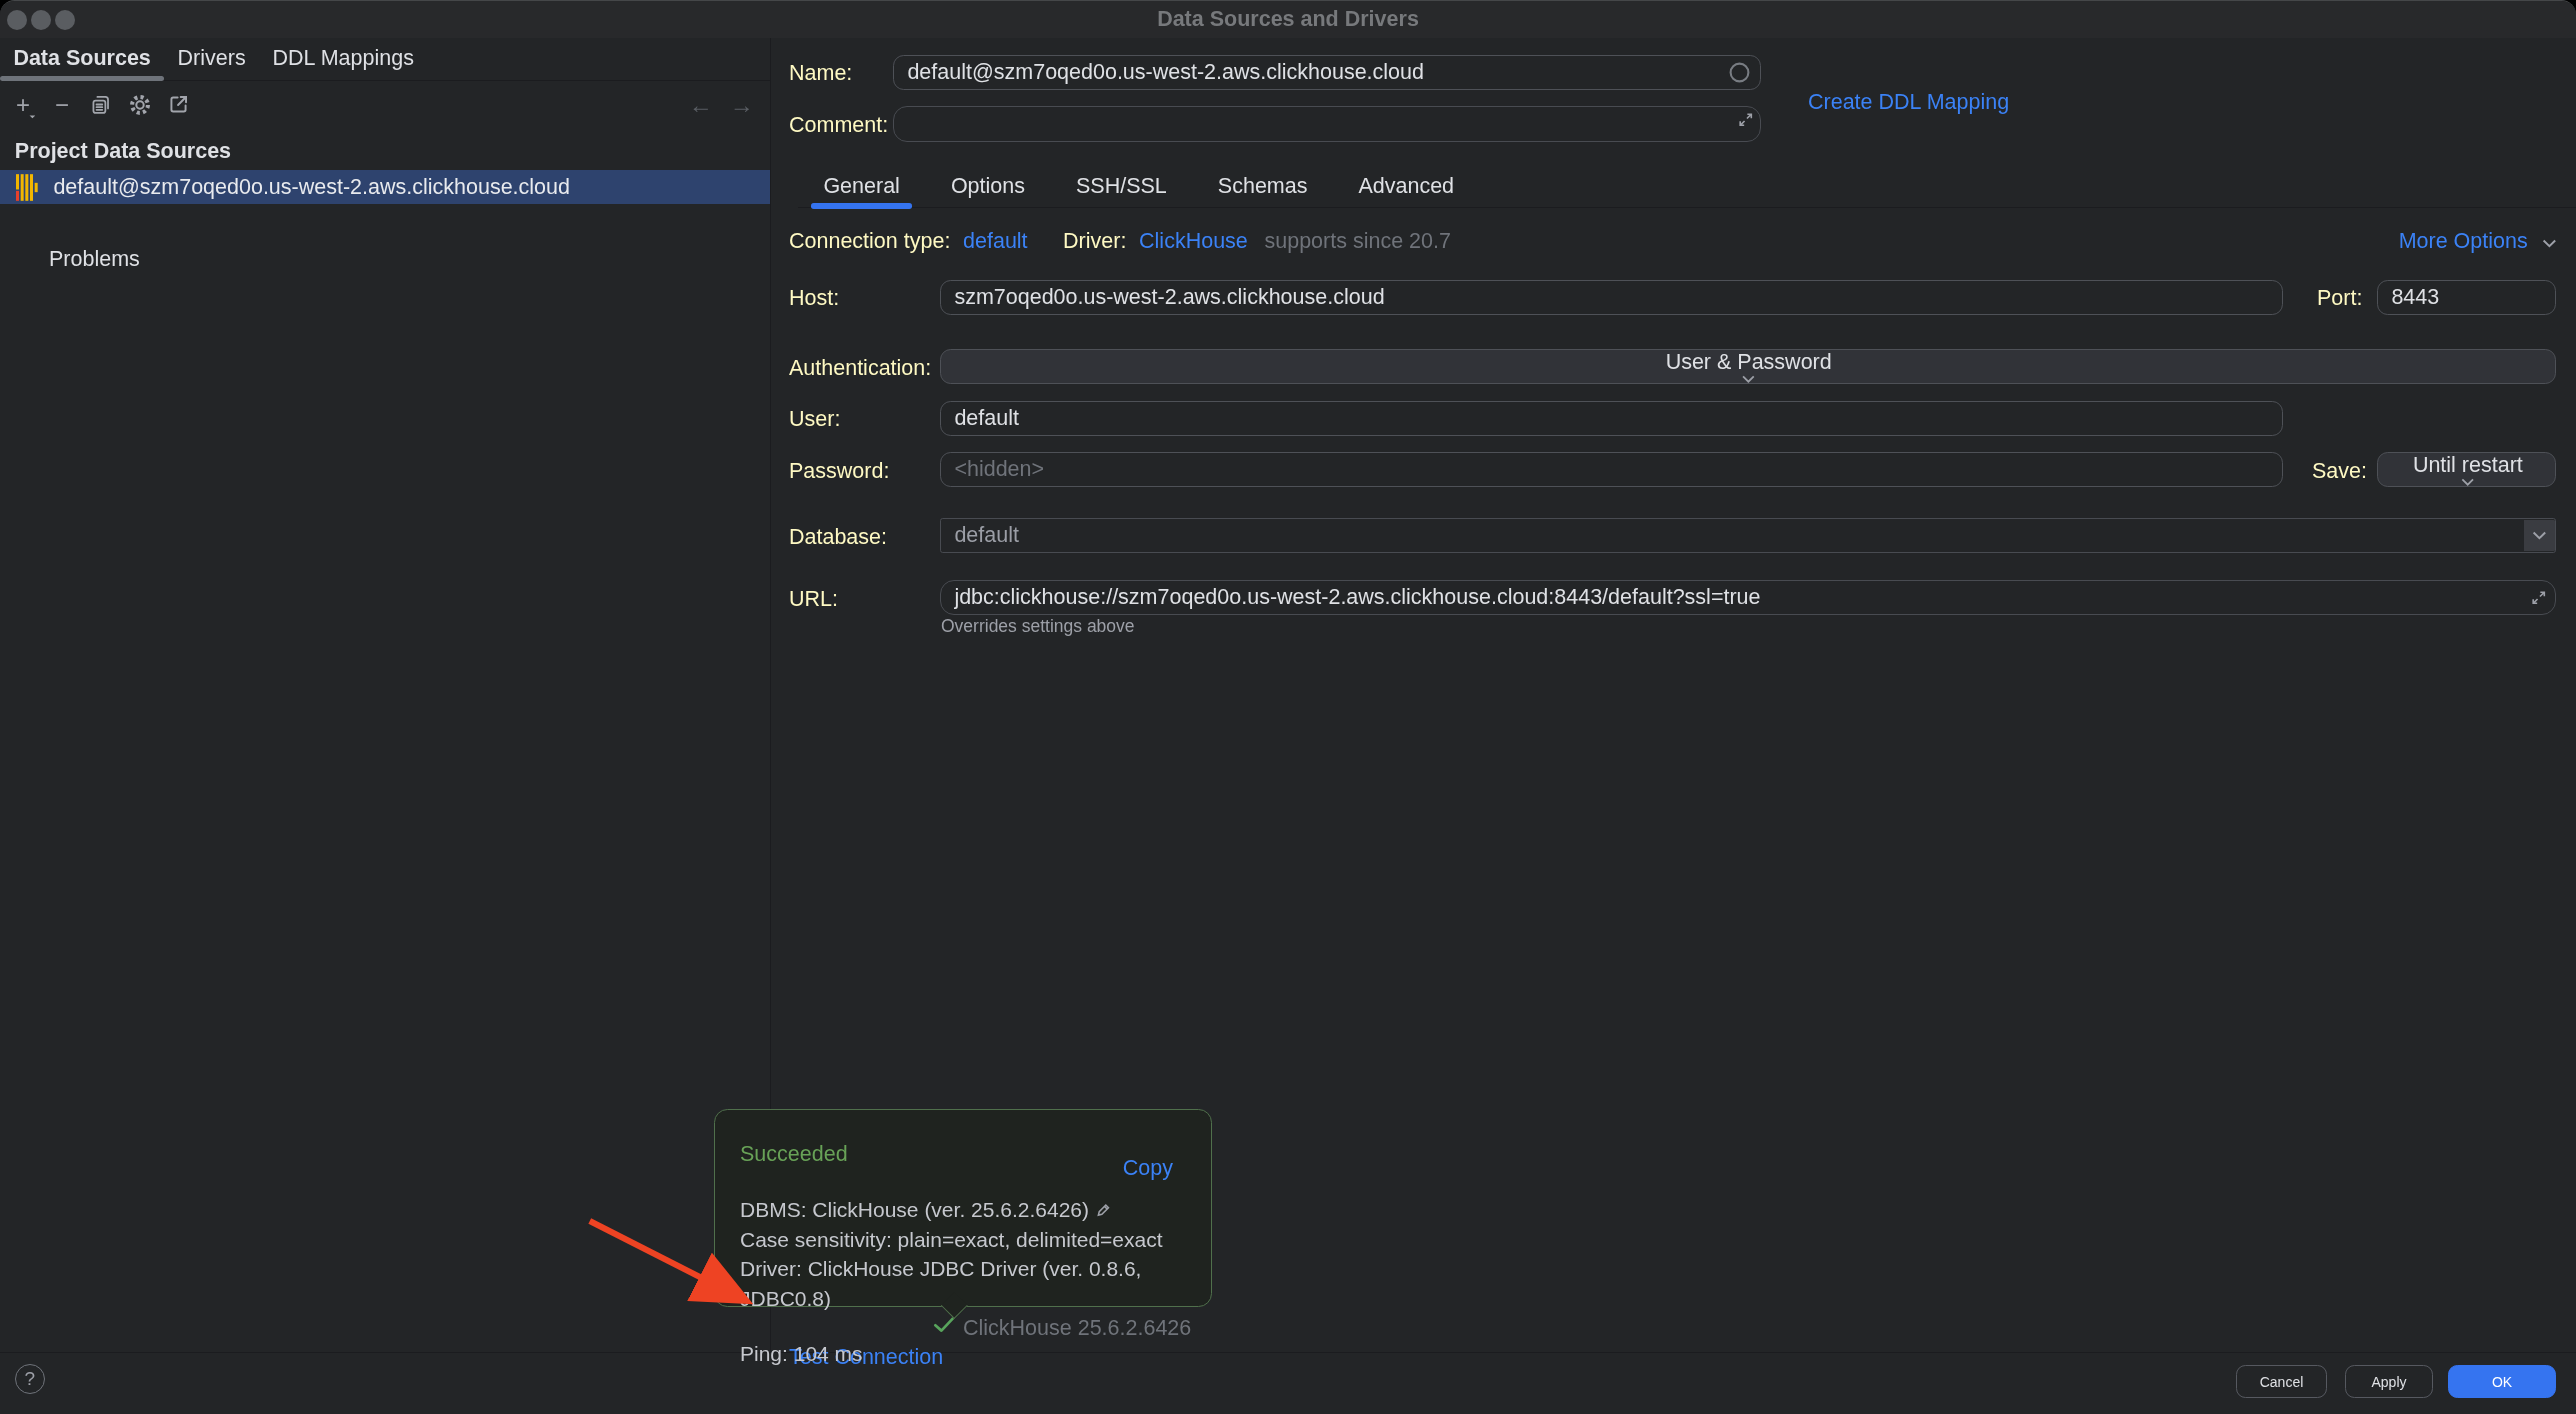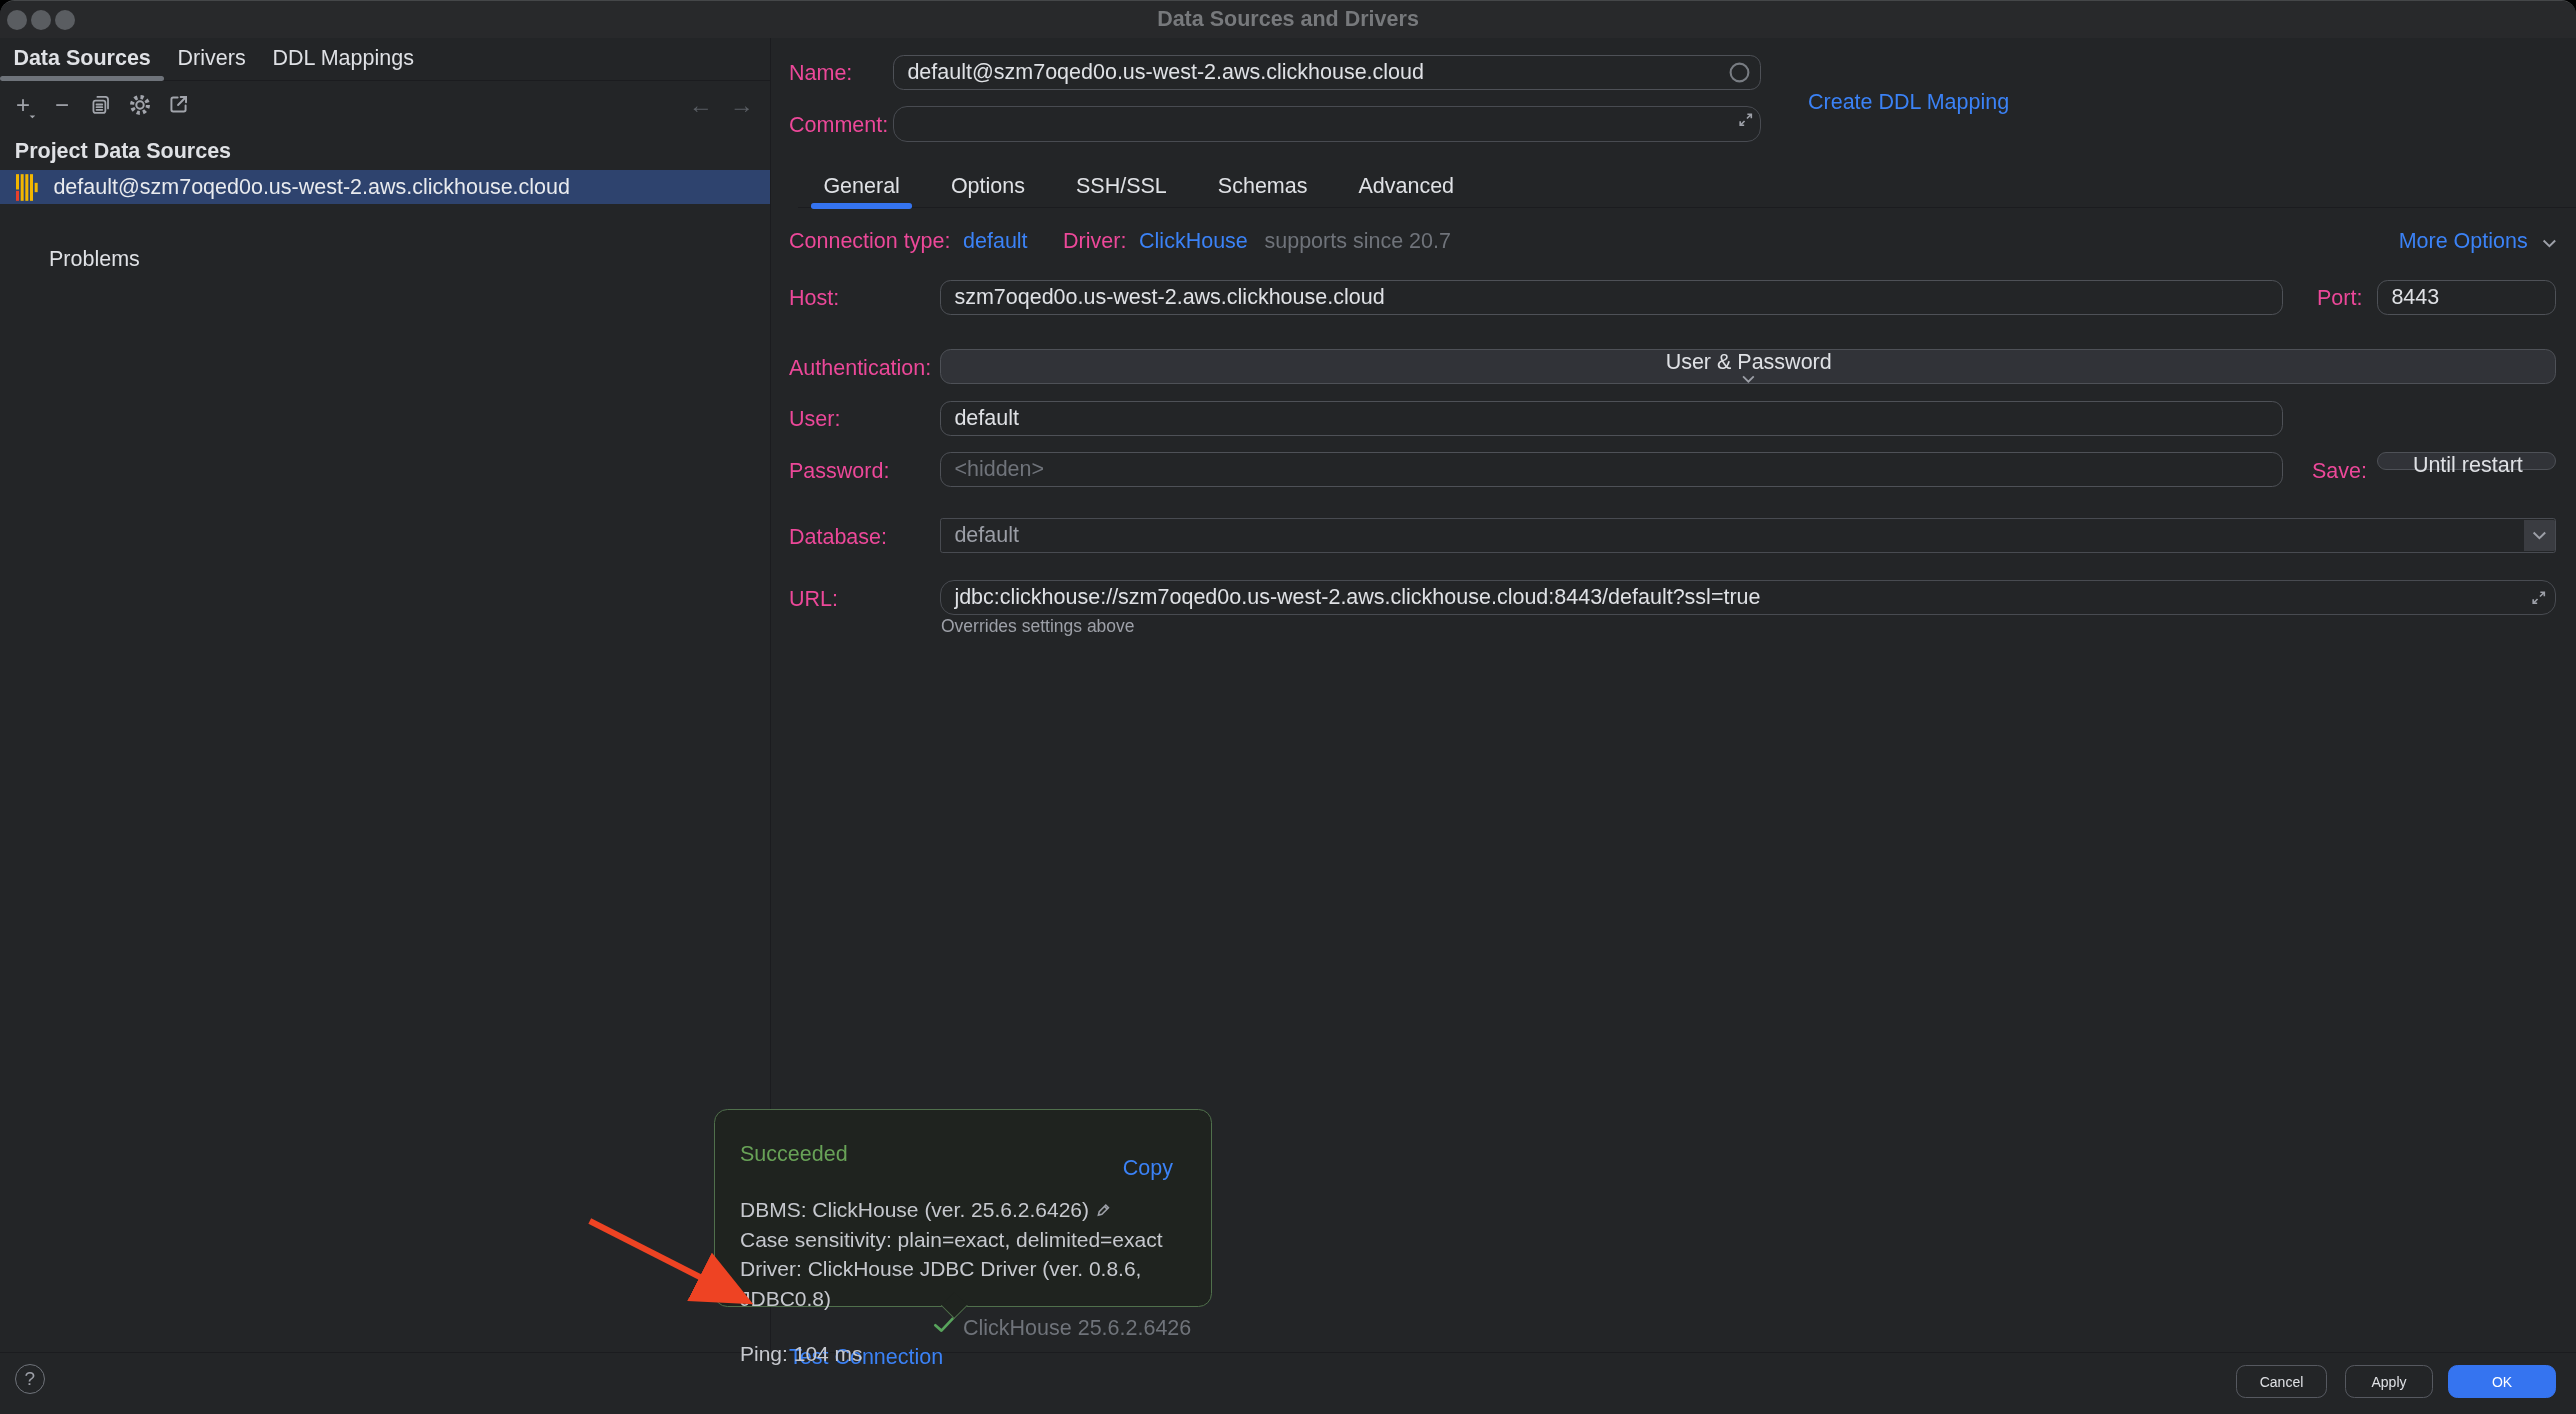--- a/index.html
+++ b/index.html
@@ -24,21 +24,21 @@
   .tbtn .dd-tri{position:absolute;right:1.3px;bottom:2px;width:0;height:0;border-left:4px solid transparent;border-top:4px solid transparent;border-right:4px solid #a2a5ac;transform:rotate(45deg);}
   .nav-arrow{position:absolute;top:82px;width:29.5px;height:43px;display:flex;align-items:center;justify-content:center;
              color:#5a5e64;font-size:24px;}
   .tree-header{position:absolute;left:14.8px;top:138px;font-weight:700;color:#dfe1e5;}
   .tree-item{position:absolute;left:0;top:169px;width:770px;height:34px;background:#2e436e;display:flex;align-items:center;}
   .tree-item .ds-icon{margin-left:16px;}
   .tree-item .lbl{margin-left:13.4px;color:#e8eaee;}
   .problems{position:absolute;left:49px;top:246px;color:#dfe1e5;}
   .v-divider{position:absolute;left:770px;top:37px;width:1.3px;height:1314px;background:#1b1c1f;}
   
-  .flabel{position:absolute;color:#ec4899;}
+  .flabel{position:absolute;color:#fef9c3;}
   .field{position:absolute;display:flex;align-items:center;border:1.3px solid #4e5157;border-radius:10.7px;box-sizing:border-box;background:transparent;}
   .field.square{border-radius:14px;border-color:#484b51;gap:8px;}
   .field input{flex:1;min-width:0;background:transparent;border:none;outline:none;color:#dfe1e5;
                font:inherit;padding:0 0 0 13.4px;}
   .field input::placeholder{color:#6f737a;}
   .dropdown{position:absolute;display:flex;align-items:center;justify-content:space-between;
             background:#313338;border:1.3px solid #4e5157;border-radius:10.7px;box-sizing:border-box;padding:0 12px 0 13.4px;color:#dfe1e5;flex-direction:column;}
   .combo{position:absolute;display:flex;align-items:center;border:1.3px solid #484b51;border-radius:2.7px;box-sizing:border-box;color:#9b9ea6;}
   .combo .val{padding-left:13.4px;flex:1;}
   .combo .chev-block{width:31px;height:31px;background:#3a3c41;display:flex;align-items:center;justify-content:center;border-radius:0 1.3px 1.3px 0;}
@@ -197,21 +197,21 @@
   <div class="flabel" style="left:789px;top:406px">User:</div>
   <div class="field" style="left:940px;top:400px;width:1343px;height:35px">
     <input type="text" value="default" style="">
   </div>
 
   <div class="flabel" style="left:789px;top:458px">Password:</div>
   <div class="field" style="left:940px;top:451px;width:1343px;height:35px">
     <input type="text" placeholder="&lt;hidden&gt;" style="">
   </div>
   <div class="flabel" style="left:2312px;top:458px">Save:</div>
-  <div class="dropdown" style="left:2377px;top:451px;width:179px;height:18px;padding:0 8px 0 10.7px">
+  <div class="dropdown" style="left:2377px;top:451px;width:179px;height:35px;padding:0 8px 0 10.7px">
     <span>Until restart</span>
     <svg class="chev" width="13.4" height="8" viewBox="0 0 14 9" fill="none" stroke="#9da0a8" stroke-width="2">
         <polyline points="1,1.5 7,7.5 13,1.5"></polyline>
       </svg>
   </div>
 
   <div class="flabel" style="left:789px;top:524px">Database:</div>
   <div class="combo" style="left:940px;top:517px;width:1616px;height:35px">
     <span class="val">default</span>
     <span class="chev-block">

